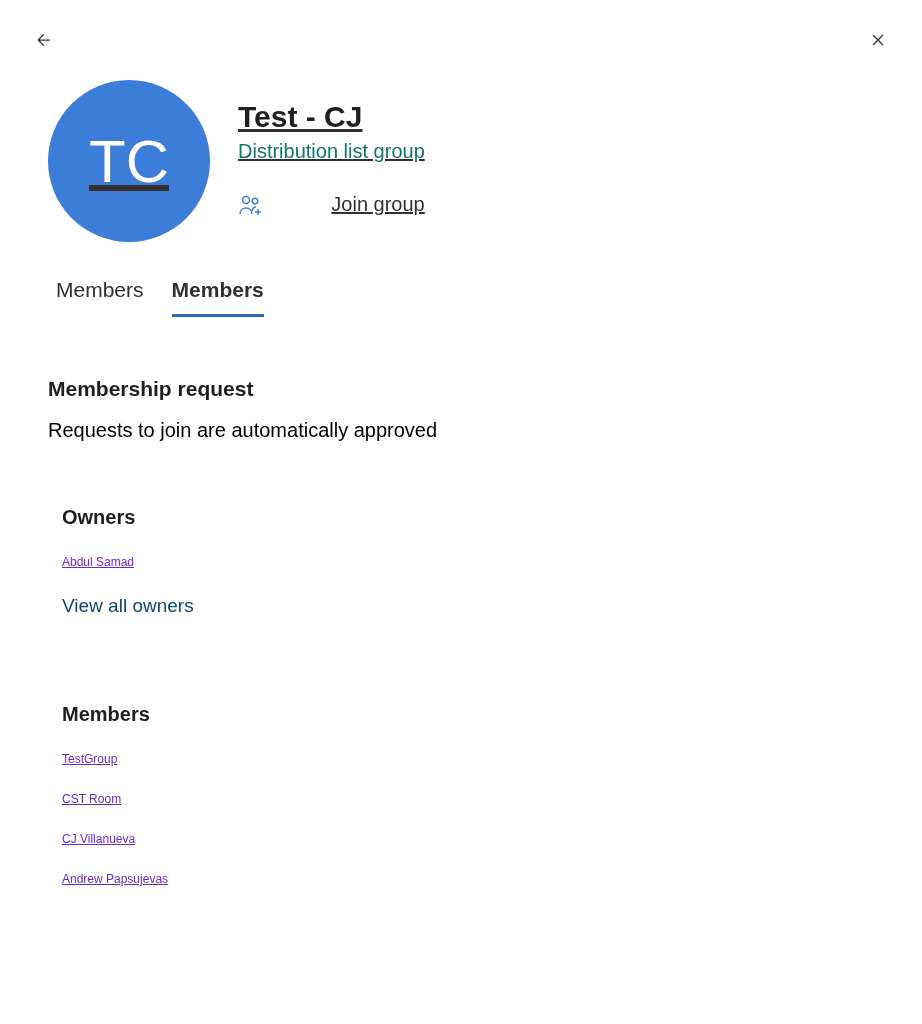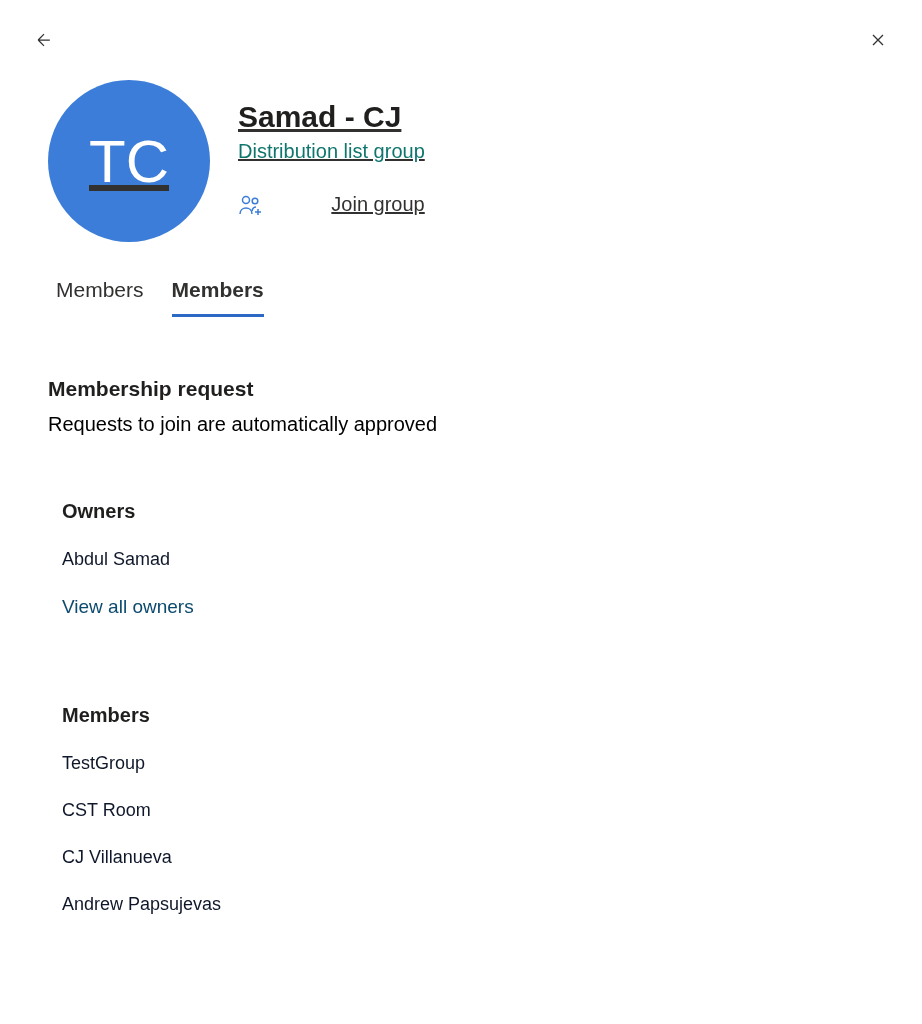--- a/index.html
+++ b/index.html
@@ -101,40 +101,41 @@
       font-weight: 600;
       border-bottom: 3px solid #2b69c4;
     }
     .content {
       padding: 60px 48px 0 48px;
     }
     .section-title {
       font-size: 21px;
       font-weight: 700;
       color: #201f1e;
-      margin-bottom: 12px;
+      margin-bottom: 18px;
     }
     .section-text {
       font-size: 20px;
       color: #000000;
       margin-bottom: 4px;
     }
     .subsection {
       padding: 60px 14px 0 14px;
     }
     .subsection-title {
       font-size: 20px;
       font-weight: 700;
       color: #201f1e;
       margin-bottom: 26px;
     }
     .list-item {
-      font-size: 18px;
-      color: #0f172a;
+      font-size: 12px;
+      color: #6d28d9;
       margin-bottom: 26px;
+      text-decoration: underline;
     }
     .link-item {
       font-size: 19px;
       color: #0c4a6e;
       cursor: pointer;
       margin-bottom: 26px;
     }
   </style>
 </head>
 <body>
@@ -150,21 +151,21 @@
       <path d="M18 6L6 18M6 6L18 18"></path>
     </svg>
   </div>
 </div>
 
 <div class="header">
   <div class="avatar">
     <span>TC</span>
   </div>
   <div class="header-info">
-    <div class="group-title">Samad - CJ</div>
+    <div class="group-title">Test - CJ</div>
     <div class="group-subtitle">Distribution list group</div>
     <div class="join-row">
       <span class="join-icon">
         <svg width="26" height="22" viewBox="0 0 26 22" fill="none" stroke="currentColor" stroke-width="1.5">
           <circle cx="8" cy="6" r="3.5"></circle>
           <circle cx="17" cy="7" r="2.8"></circle>
           <path d="M2 20c0-4 3-6 6-6s6 2 6 6"></path>
           <path d="M14 17c0.5-2.5 2-4 4-4"></path>
           <path d="M20 15v6M17 18h6"></path>
         </svg>

